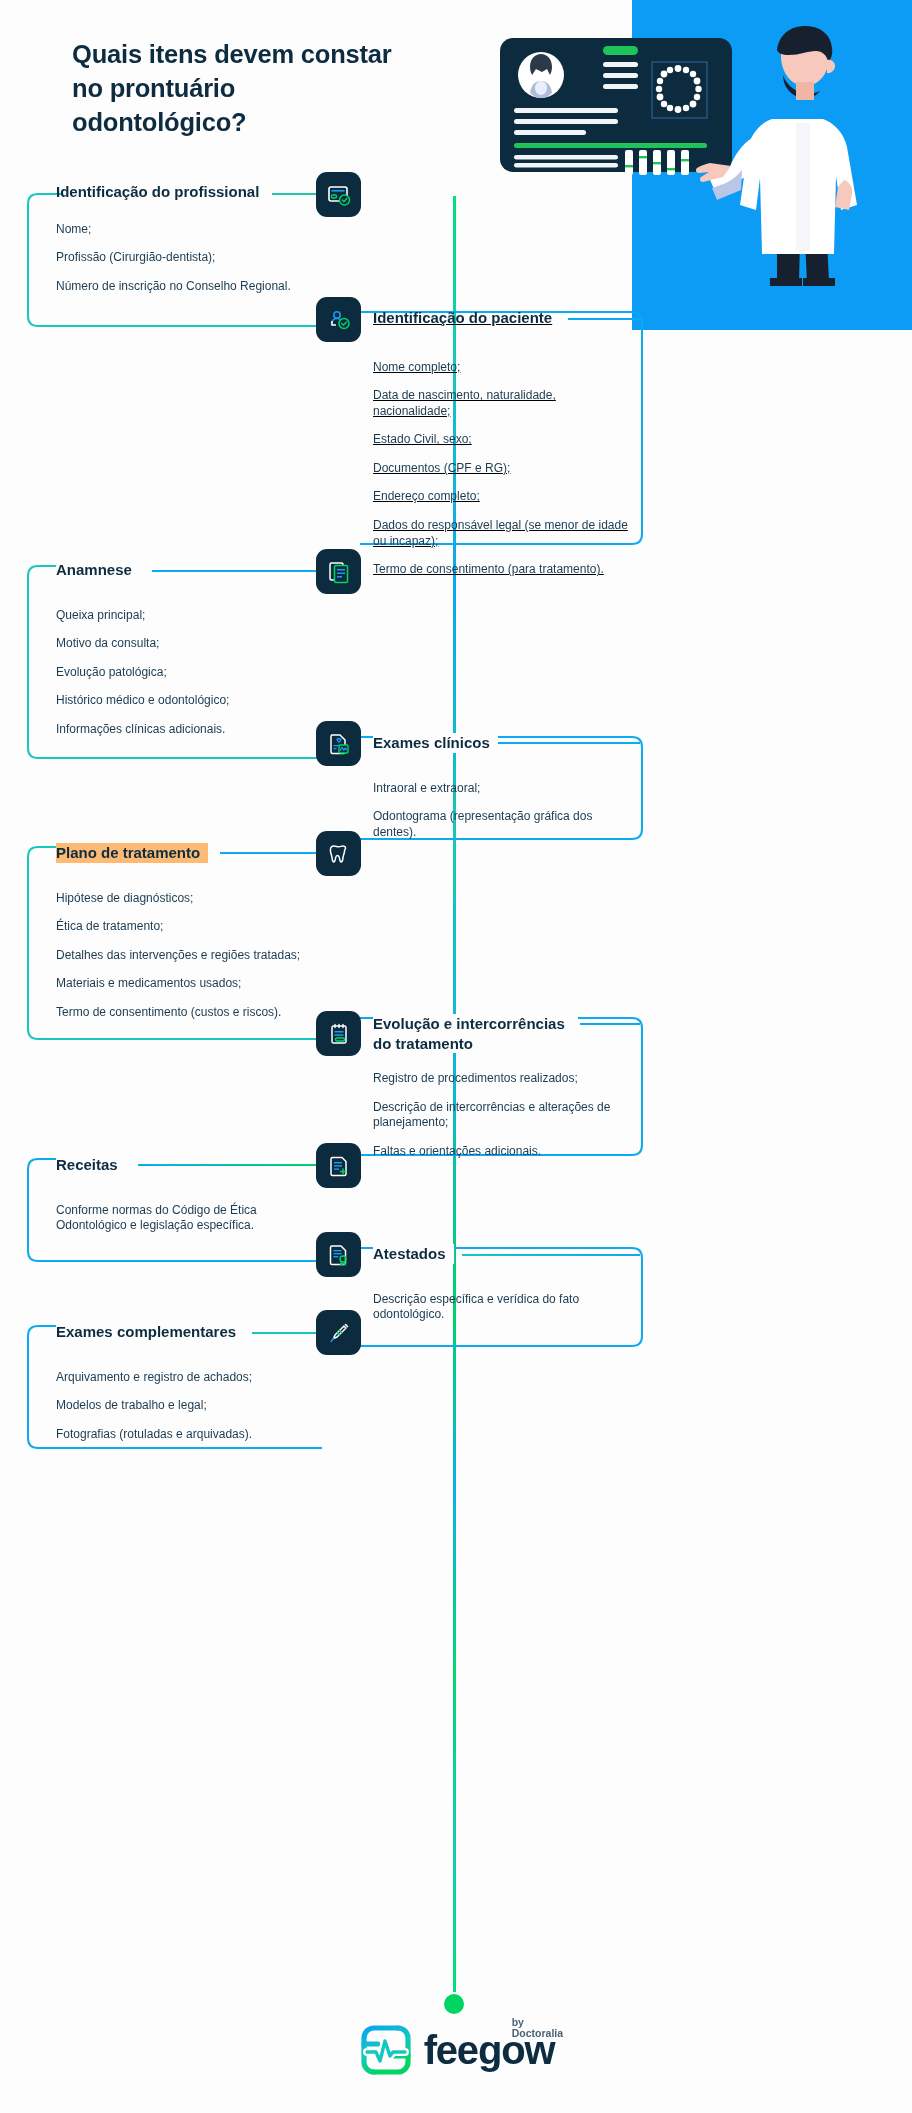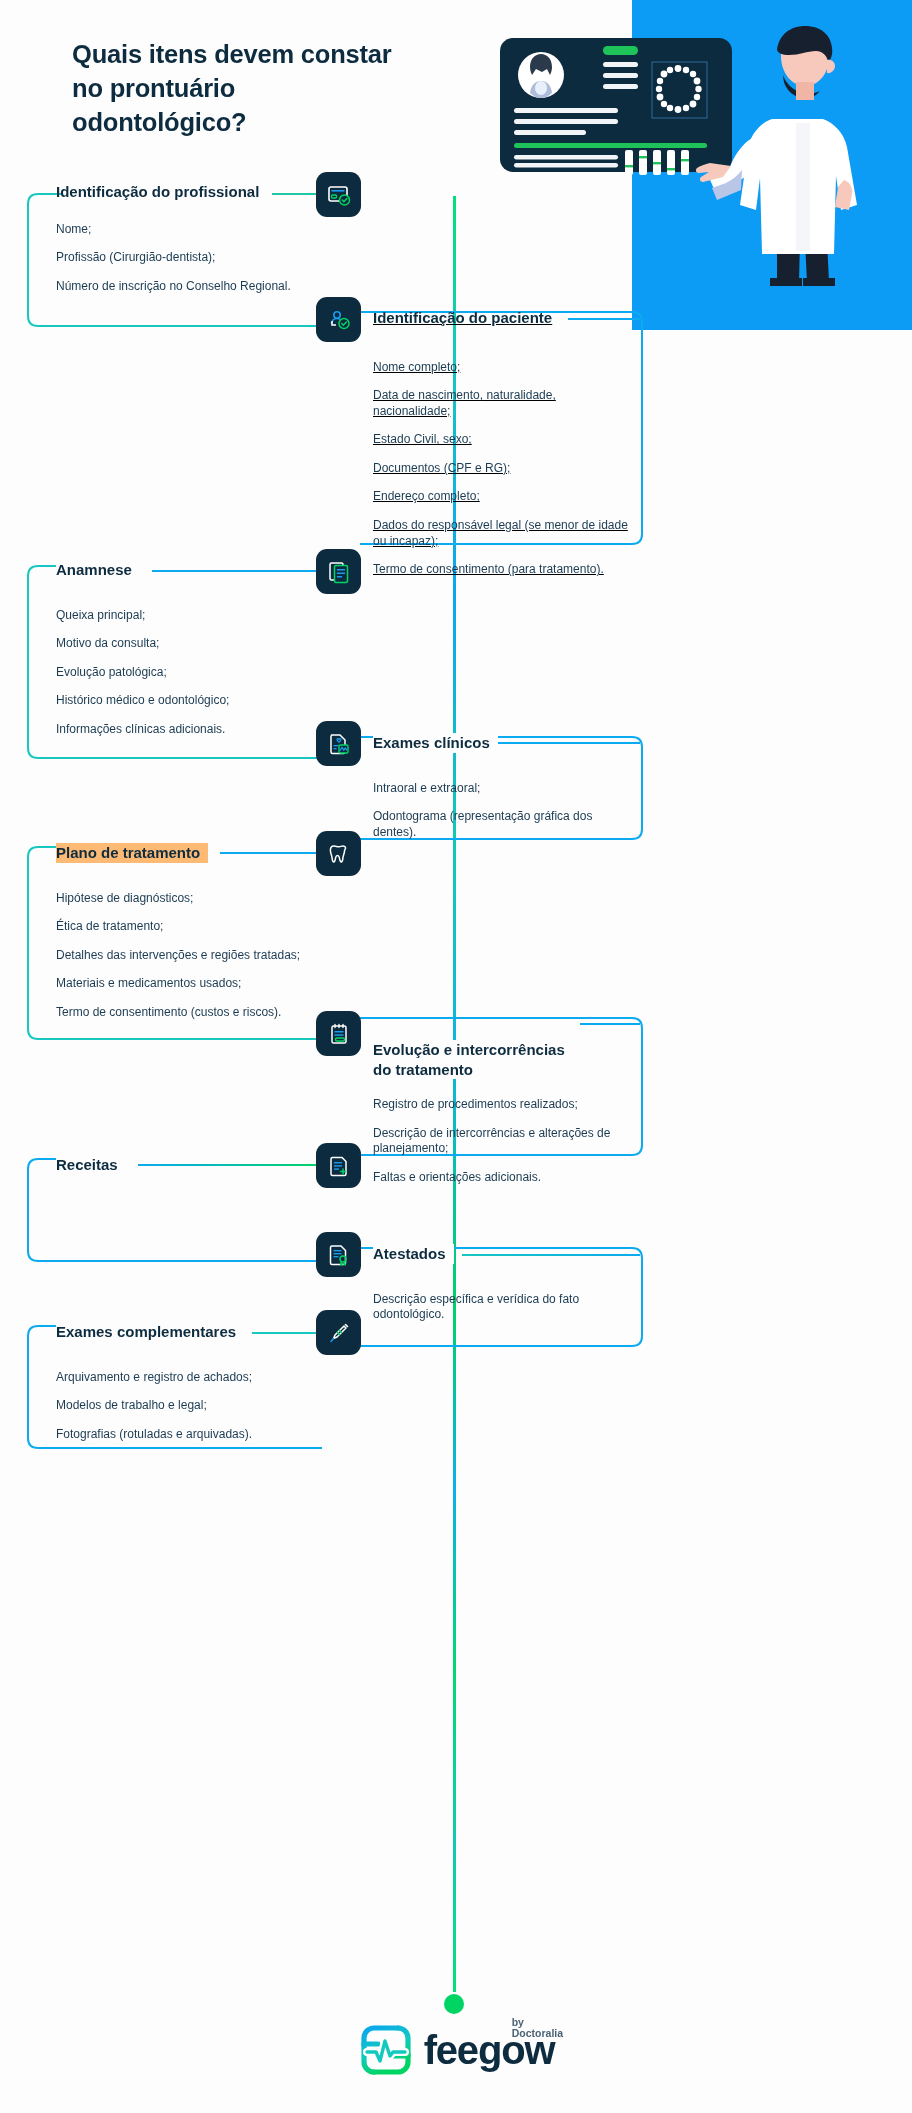--- a/index.html
+++ b/index.html
@@ -76,21 +76,21 @@
   
   .sec { position: absolute; z-index: 3; }
   .sec h3 {
     font-size: 15px;
     font-weight: bold;
     color: #0e2c40;
     line-height: 1.3;
     margin: 0 0 6px 0;
     white-space: nowrap;
   }
-  .sec h3.wrap { white-space: normal; margin-top: 26px; }
+  .sec h3.wrap { white-space: normal; }
   .sec ul { list-style: none; }
   .sec li {
     font-size: 12px;
     color: #1b3b52;
     line-height: 1.3;
     margin-bottom: 13px;
   }
   .sec li:last-child { margin-bottom: 0; }
   .sec.left { text-align: left; }
 
@@ -358,20 +358,23 @@
     </svg>
   </div>
 
   <svg class="bracket" style="left:22px; top:1155px;" width="300" height="110">
     <path d="M40 4 H16 Q6 4 6 14 V96 Q6 106 16 106 H300" fill="none" stroke="#0caaf0" stroke-width="2"></path>
   </svg>
   <div class="hline" style="left:138px; top:1164px; width:190px; background:linear-gradient(90deg,#0caaf0,#00d563);"></div>
 
   <div class="sec left" style="left:56px; top:1155px; width:280px;">
     <h3 style="background:#fdfdfd; display:inline-block; padding-right:8px;">Receitas</h3>
+    <ul style="margin-top:22px;">
+      <li style="width:235px;">Conforme normas do Código de Ética Odontológico e legislação específica.</li>
+    </ul>
   </div>
 
   <div class="badge" style="left:316px; top:1143px;">
     <svg width="26" height="26" viewBox="0 0 26 26">
       <path d="M6 4.5h10l4 4V21a1.5 1.5 0 0 1-1.5 1.5h-12A1.5 1.5 0 0 1 5 21V6a1.5 1.5 0 0 1 1.5-1.5z" fill="none" stroke="#ffffff" stroke-width="1.5"></path>
       <rect x="8" y="9" width="8" height="1.4" fill="#1a9bf0"></rect>
       <rect x="8" y="12.2" width="8" height="1.4" fill="#1a9bf0"></rect>
       <rect x="8" y="15.4" width="5" height="1.4" fill="#1a9bf0"></rect>
       <path d="M14.5 18.5h5M17 16v5" stroke="#00d563" stroke-width="1.5" stroke-linecap="round"></path>
     </svg>

